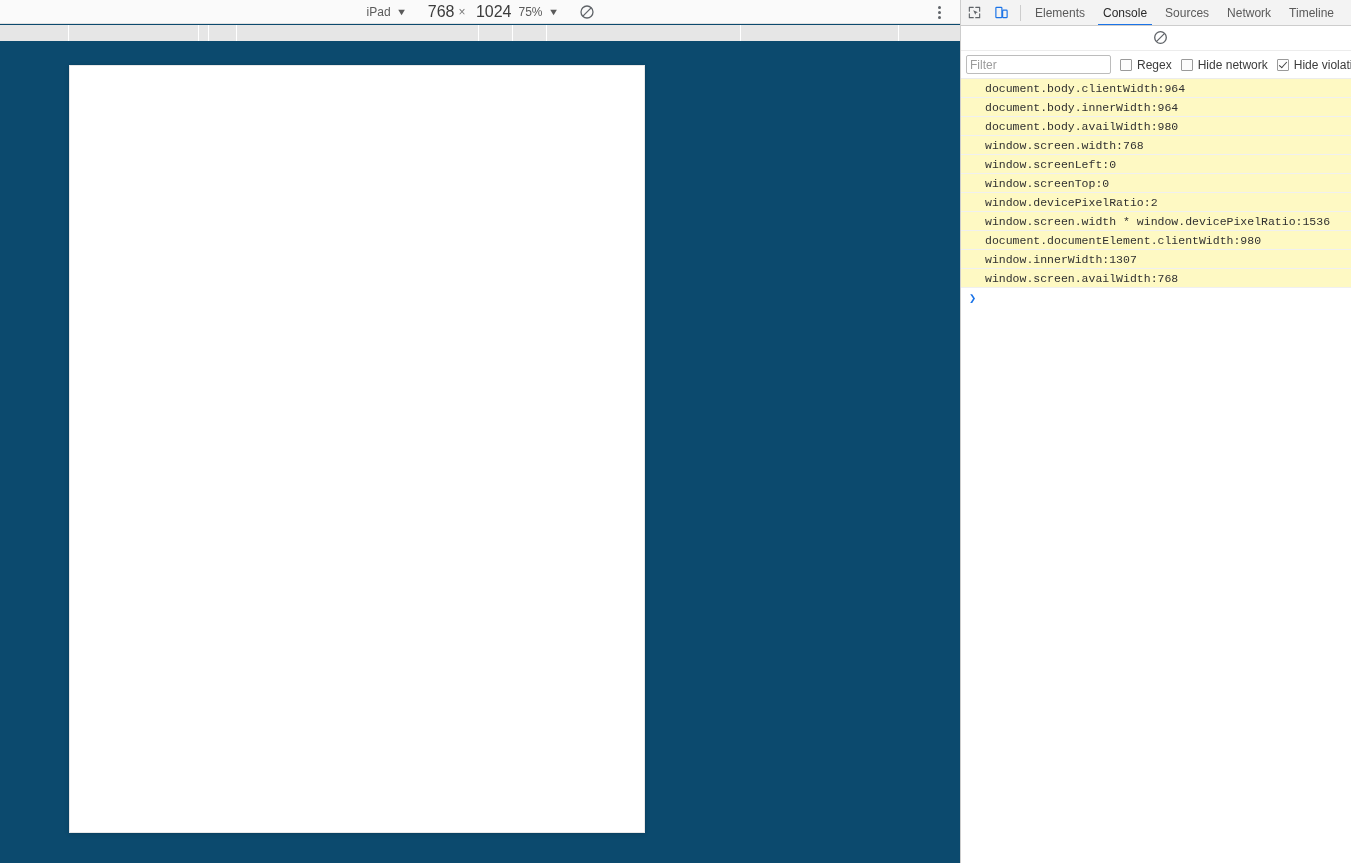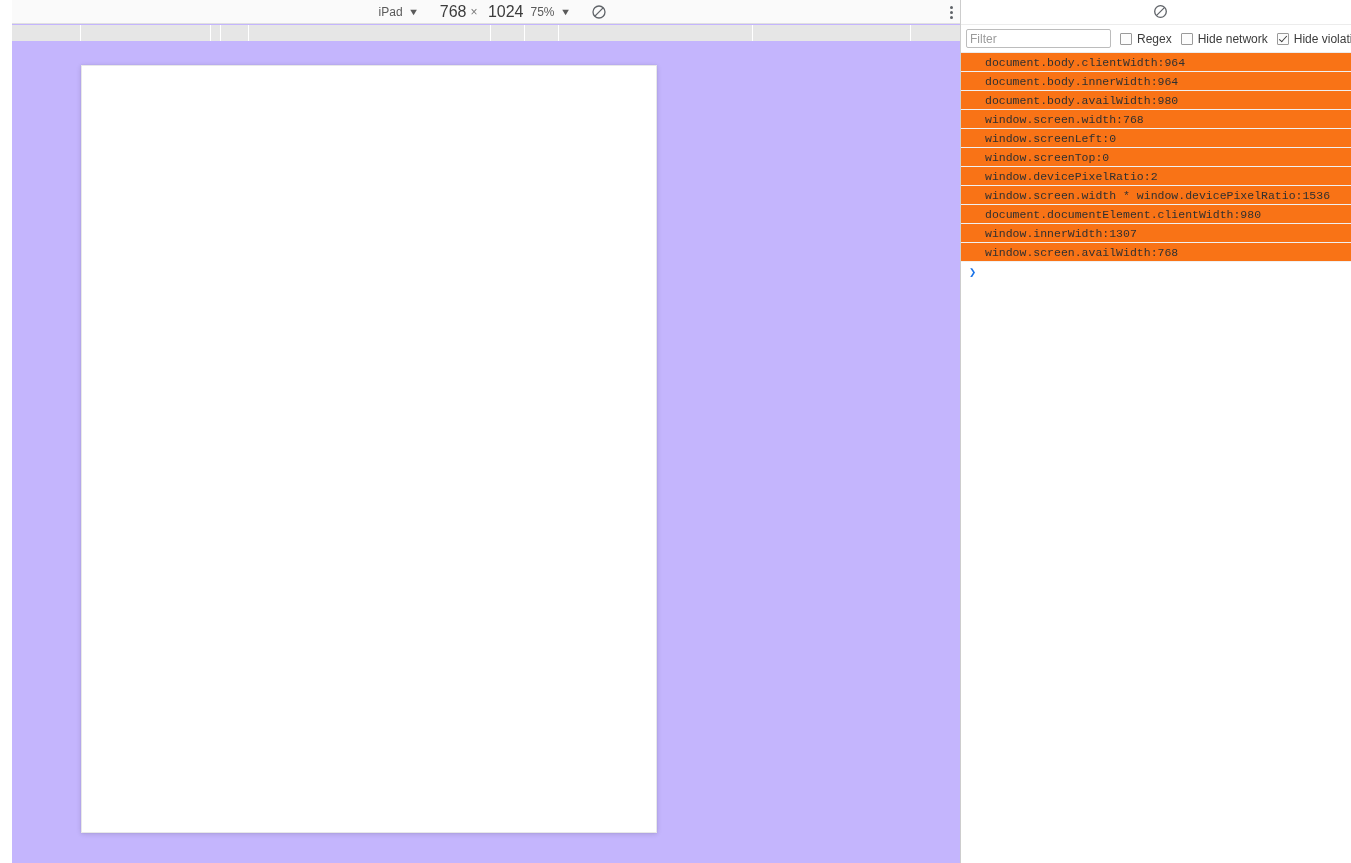--- a/index.html
+++ b/index.html
@@ -16,24 +16,24 @@
   #root {
     position: relative;
     width: 1351px;
     height: 863px;
     background: #ffffff;
   }
 
   
   #page-pane {
     position: absolute;
-    left: 12px; top: 0;
+    left: 0; top: 0;
     width: 960px;
     height: 863px;
-    background: #c4b5fd;
+    background: #0c4a6e;
     overflow: hidden;
   }
 
   
   #device-toolbar {
     position: absolute;
     left: 0; top: 0;
     width: 960px;
     height: 24px;
     background: #fafafa;
@@ -289,21 +289,21 @@
     outline: none;
     flex: 0 0 auto;
   }
   #filter-input::placeholder { color: #9b9b9b; }
   #filter-row .ct-check-label { margin-left: 9px; }
 
   
   #console-log {
     position: relative;
     width: 100%;
-    background: #f97316;
+    background: #fef9c3;
   }
   .log-row {
     position: relative;
     height: 19px;
     line-height: 19px;
     border-bottom: 1px solid #f0f0f0;
     box-sizing: border-box;
     padding-left: 24px;
     font-family: "Liberation Mono", monospace;
     font-size: 11.5px;
@@ -367,20 +367,40 @@
         <div class="tick" style="left: 740px;"></div>
         <div class="tick" style="left: 898px;"></div>
       </div>
 
     <div id="viewport"></div>
 
   </div>
 
   <div id="devtools">
 
+    <div id="dt-tabs">
+      <span class="dt-tool-btn">
+        <svg width="15" height="15" viewBox="0 0 16 16" aria-hidden="true">
+          <path d="M2.5 2.5h4.2M2.5 2.5v4.2M13.5 2.5H9.3M13.5 2.5v4.2M2.5 13.5h4.2M2.5 13.5V9.3M13.5 13.5H9.3M13.5 13.5V9.3" stroke="#5f6368" stroke-width="1.2" fill="none" stroke-linecap="round"></path>
+          <path d="M6.6 5.6l5.0 2.1-2.0 0.7-0.7 2.0z" fill="#5f6368"></path>
+        </svg>
+      </span>
+      <span class="dt-tool-btn">
+        <svg width="15" height="15" viewBox="0 0 16 16" aria-hidden="true">
+          <rect x="2" y="2.5" width="6.4" height="11" rx="0.8" fill="none" stroke="#1a73e8" stroke-width="1.25"></rect>
+          <rect x="9.2" y="5.5" width="4.8" height="8" rx="0.8" fill="none" stroke="#1a73e8" stroke-width="1.25"></rect>
+        </svg>
+      </span>
+      <span class="dt-sep"></span>
+      <span class="dt-tab">Elements</span>
+      <span class="dt-tab active">Console</span>
+      <span class="dt-tab">Sources</span>
+      <span class="dt-tab">Network</span>
+      <span class="dt-tab">Timeline</span>
+    </div>
 
     <div id="console-toolbar">
       <span class="ct-icon">
         <svg width="15" height="15" viewBox="0 0 16 16" aria-hidden="true">
           <circle cx="8" cy="8" r="6.2" fill="none" stroke="#5f6368" stroke-width="1.4"></circle>
           <line x1="3.6" y1="12.4" x2="12.4" y2="3.6" stroke="#5f6368" stroke-width="1.4"></line>
         </svg>
       </span>
       <span class="ct-icon">
         <svg width="14" height="14" viewBox="0 0 16 16" aria-hidden="true">

